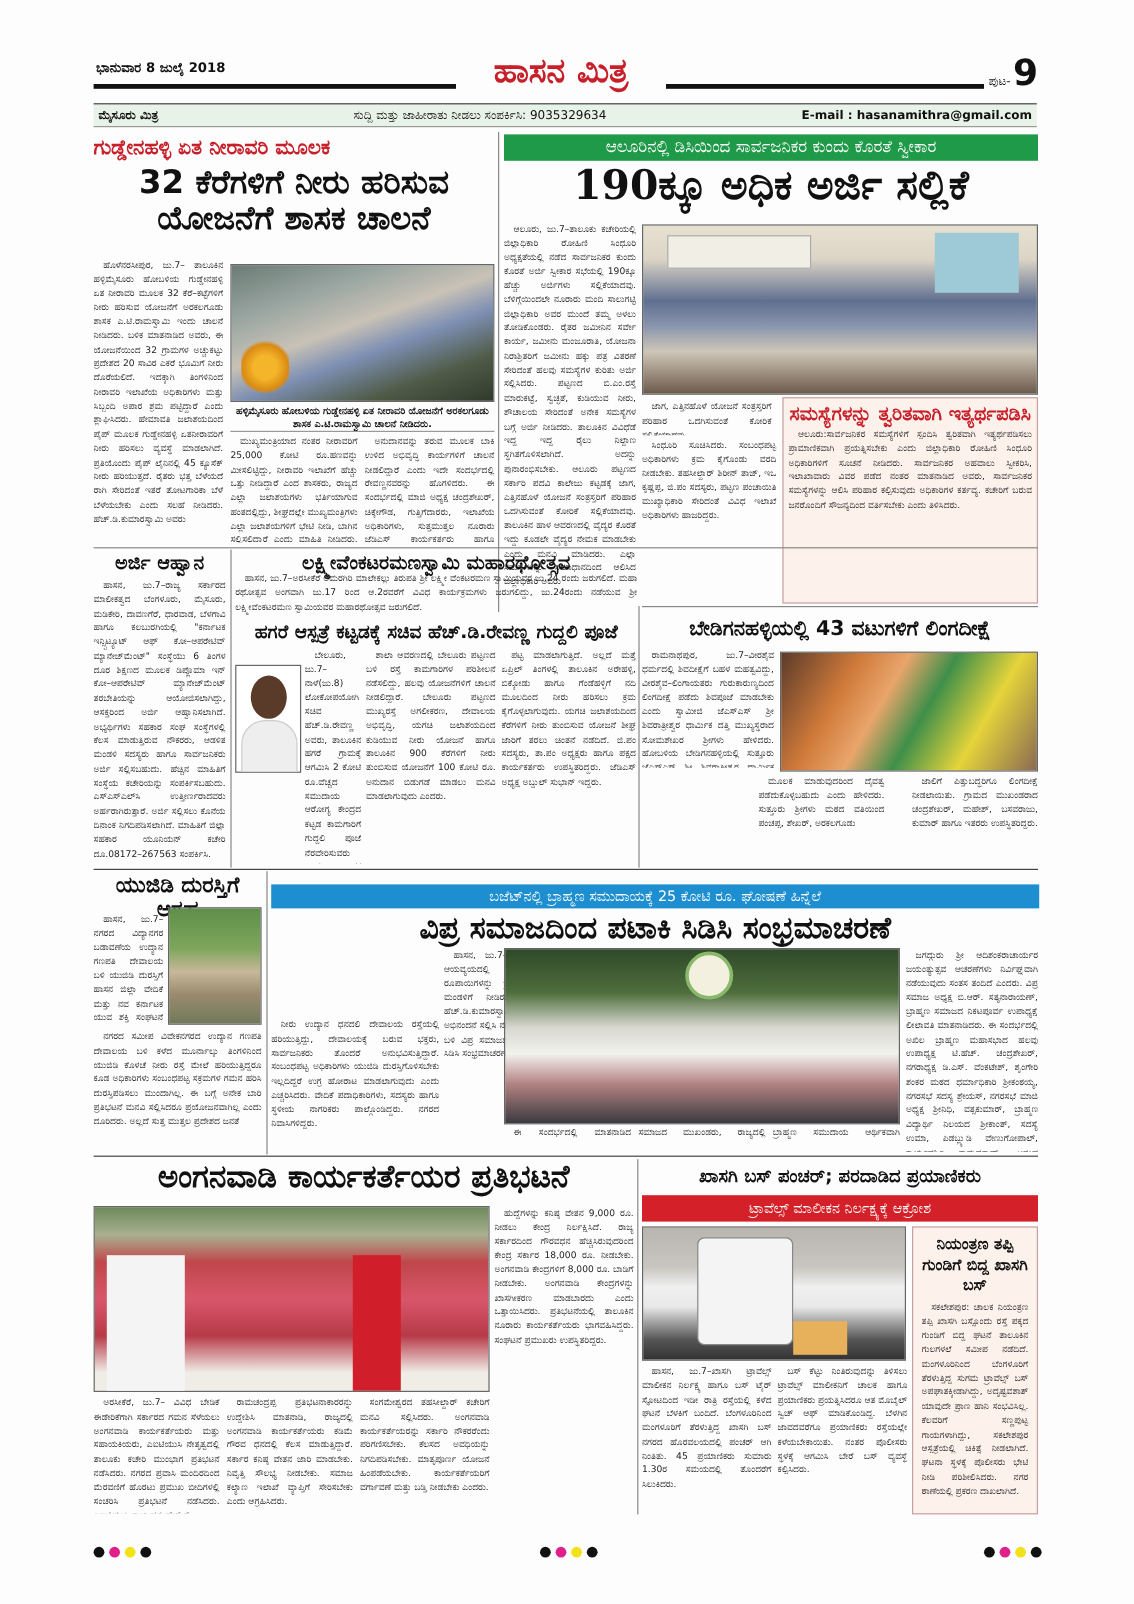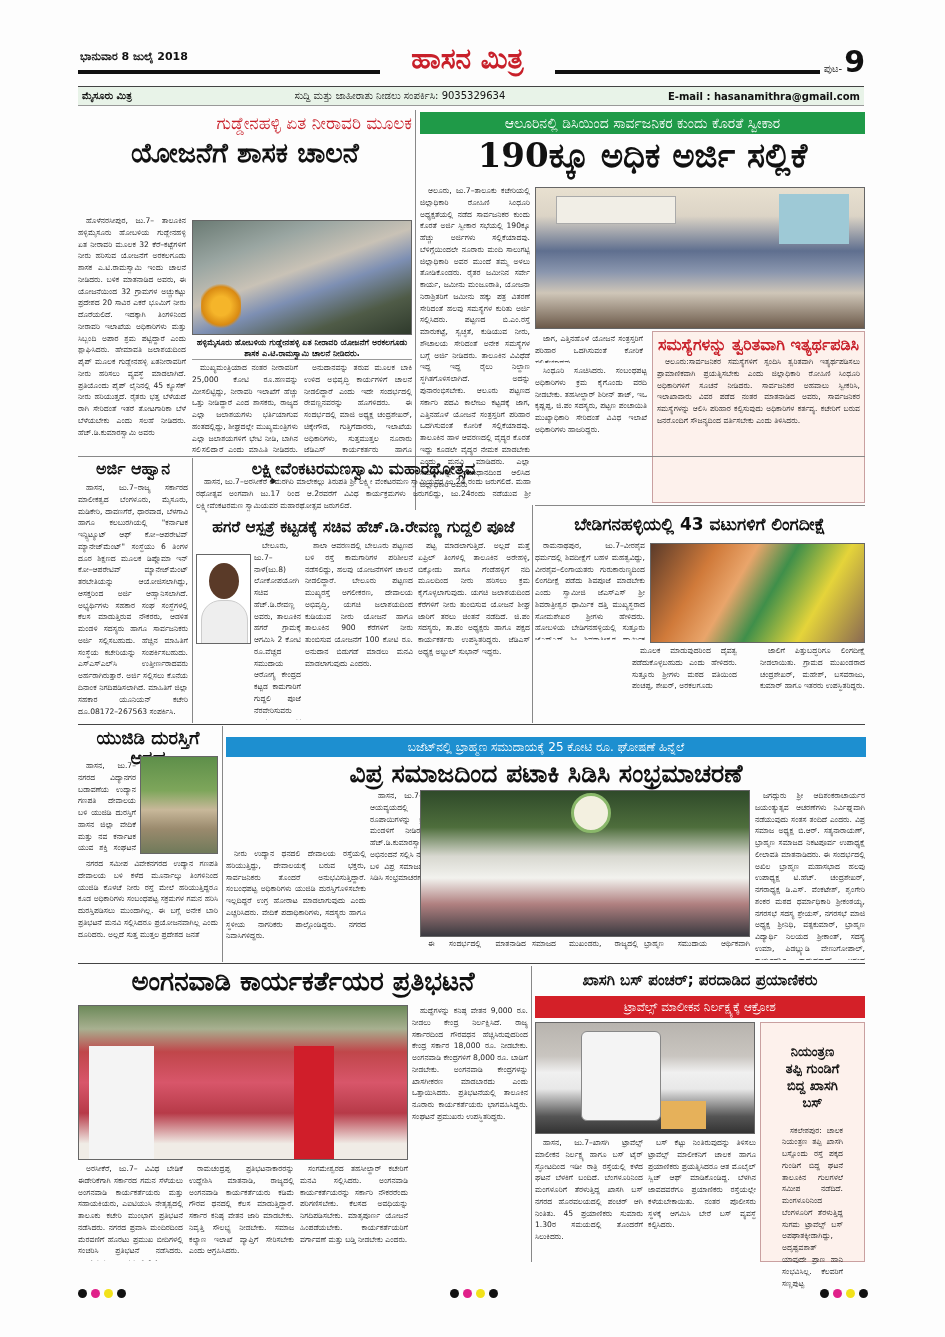--- a/index.html
+++ b/index.html
@@ -5,21 +5,21 @@
 *{box-sizing:border-box;margin:0;padding:0}
 body{width:945px;height:1337px;background:#fdfdfd;position:relative;overflow:hidden;font-family:"DejaVu Sans",sans-serif;color:#111}
 .abs{position:absolute}
 .date{left:80px;top:50px;font-size:11px;font-weight:bold}
 .mast-line{height:4px;background:#111;top:70px}
 .mast-title{left:380px;top:42px;width:175px;text-align:center;font-size:28px;font-weight:bold;color:#c8202a;font-family:"DejaVu Serif",serif;background:#fdfdfd}
 .pageno{right:80px;top:44px;font-size:30px;font-weight:bold}
 .pageno small{font-size:10px;font-weight:normal;margin-right:2px}
 .strip{left:78px;top:86px;width:786px;height:20px;background:#e8f3e8;border-top:1px solid #444;border-bottom:1px solid #999;font-size:10px;display:flex;justify-content:space-between;align-items:center;padding:0 4px}
 .strip b{font-weight:bold}
-.kicker-red{color:#c8202a;font-size:17px;font-weight:normal;text-align:right}
+.kicker-red{color:#c8202a;font-size:17px;font-weight:bold;text-align:left}
 .head{font-weight:bold;text-align:center;line-height:1.12;color:#111}
 .banner{color:#fff;font-size:14px;font-weight:normal;text-align:center;display:flex;align-items:center;justify-content:center}
 .photo{border:1px solid #666;overflow:hidden}
 .cap{font-size:8px;font-weight:bold;text-align:center;line-height:1.4;border-bottom:1px solid #999}
 .body{font-size:7.6px;line-height:1.55;color:#222;text-align:justify;overflow:hidden}
 .body p{text-indent:8px}
 .vrule{width:1px;background:#888}
 .hrule{height:1px;background:#888}
 .boxed{border:1px solid #c9a0a0;background:#fdf1ec}
 .dots{display:flex;gap:4px}
@@ -35,20 +35,21 @@
   <small>ಪುಟ-</small><span>9</span>
 </div>
 <div class="abs strip">
   <b>ಮೈಸೂರು ಮಿತ್ರ</b>
   <span>ಸುದ್ದಿ ಮತ್ತು ಜಾಹೀರಾತು ನೀಡಲು ಸಂಪರ್ಕಿಸಿ: 9035329634</span>
   <b>E-mail : hasanamithra@gmail.com</b>
 </div>
 
 <div class="abs kicker-red" style="left:78px;top:113px;width:334px">ಗುಡ್ಡೇನಹಳ್ಳಿ ಏತ ನೀರಾವರಿ ಮೂಲಕ</div>
 <div class="abs head" style="left:78px;top:138px;width:334px;font-size:27px">
+  <div>32 ಕೆರೆಗಳಿಗೆ ನೀರು ಹರಿಸುವ</div>
   <div>ಯೋಜನೆಗೆ ಶಾಸಕ ಚಾಲನೆ</div>
 </div>
 <div class="abs body" style="left:78px;top:215px;width:108px;height:300px">
     <p>ಹೊಳೆನರಸೀಪುರ, ಜು.7– ತಾಲೂಕಿನ ಹಳ್ಳಿಮೈಸೂರು ಹೋಬಳಿಯ ಗುಡ್ಡೇನಹಳ್ಳಿ ಏತ ನೀರಾವರಿ ಮೂಲಕ 32 ಕೆರೆ–ಕಟ್ಟೆಗಳಿಗೆ ನೀರು ಹರಿಸುವ ಯೋಜನೆಗೆ ಅರಕಲಗೂಡು ಶಾಸಕ ಎ.ಟಿ.ರಾಮಸ್ವಾಮಿ ಇಂದು ಚಾಲನೆ ನೀಡಿದರು. ಬಳಿಕ ಮಾತನಾಡಿದ ಅವರು, ಈ ಯೋಜನೆಯಿಂದ 32 ಗ್ರಾಮಗಳ ಅಚ್ಚುಕಟ್ಟು ಪ್ರದೇಶದ 20 ಸಾವಿರ ಎಕರೆ ಭೂಮಿಗೆ ನೀರು ದೊರೆಯಲಿದೆ. ಇದಕ್ಕಾಗಿ ತಿಂಗಳಿನಿಂದ ನೀರಾವರಿ ಇಲಾಖೆಯ ಅಧಿಕಾರಿಗಳು ಮತ್ತು ಸಿಬ್ಬಂದಿ ಅಪಾರ ಶ್ರಮ ಪಟ್ಟಿದ್ದಾರೆ ಎಂದು ಶ್ಲಾಘಿಸಿದರು. ಹೇಮಾವತಿ ಜಲಾಶಯದಿಂದ ಪೈಪ್ ಮೂಲಕ ಗುಡ್ಡೇನಹಳ್ಳಿ ಏತನೀರಾವರಿಗೆ ನೀರು ಹರಿಸಲು ವ್ಯವಸ್ಥೆ ಮಾಡಲಾಗಿದೆ. ಪ್ರತಿಯೊಂದು ಪೈಪ್ ಲೈನಿನಲ್ಲಿ 45 ಕ್ಯೂಸೆಕ್ ನೀರು ಹರಿಯುತ್ತದೆ. ರೈತರು ಭತ್ತ ಬೆಳೆಯದೆ ರಾಗಿ ಸೇರಿದಂತೆ ಇತರೆ ತೋಟಗಾರಿಕಾ ಬೆಳೆ ಬೆಳೆಯಬೇಕು ಎಂದು ಸಲಹೆ ನೀಡಿದರು. ಹೆಚ್.ಡಿ.ಕುಮಾರಸ್ವಾಮಿ ಅವರು</p>
   </div>
 <div class="abs photo" style="left:192px;top:220px;width:220px;height:115px;background:linear-gradient(160deg,#6b7b74 0%,#9aa6a2 25%,#c9c2b6 45%,#7d8fb3 60%,#4f5b47 80%,#2f3a2c 100%)">
   <div style="position:absolute;left:8px;top:60px;width:40px;height:50px;background:radial-gradient(circle,#f5b52a 30%,#d98a13 60%,transparent 70%)"></div>
 </div>
 <div class="abs cap" style="left:192px;top:337px;width:220px">ಹಳ್ಳಿಮೈಸೂರು ಹೋಬಳಿಯ ಗುಡ್ಡೇನಹಳ್ಳಿ ಏತ ನೀರಾವರಿ ಯೋಜನೆಗೆ ಅರಕಲಗೂಡು ಶಾಸಕ ಎ.ಟಿ.ರಾಮಸ್ವಾಮಿ ಚಾಲನೆ ನೀಡಿದರು.</div>
 <div class="abs body" style="left:192px;top:362px;width:106px;height:90px">
@@ -179,23 +180,23 @@
 <div class="abs photo" style="left:535px;top:1022px;width:220px;height:112px;background:linear-gradient(180deg,#b8b4ae 0%,#c9c5c0 30%,#f0f0f0 45%,#e8e8e8 60%,#555 85%,#333 100%)">
   <div style="position:absolute;left:45px;top:8px;width:80px;height:90px;border-radius:6px;background:#f4f4f4;border:1px solid #888"></div>
   <div style="position:absolute;left:125px;top:78px;width:45px;height:28px;background:#e6b15a"></div>
 </div>
 <div class="abs body" style="left:535px;top:1137px;width:108px;height:125px">
     <p>ಹಾಸನ, ಜು.7–ಖಾಸಗಿ ಟ್ರಾವೆಲ್ಸ್ ಮಾಲೀಕನ ನಿರ್ಲಕ್ಷ್ಯ ಹಾಗೂ ಬಸ್ ಟೈರ್ ಸ್ಫೋಟದಿಂದ ಇಡೀ ರಾತ್ರಿ ರಸ್ತೆಯಲ್ಲಿ ಕಳೆದ ಘಟನೆ ಬೆಳಕಿಗೆ ಬಂದಿದೆ. ಬೆಂಗಳೂರಿನಿಂದ ಮಂಗಳೂರಿಗೆ ತೆರಳುತ್ತಿದ್ದ ಖಾಸಗಿ ಬಸ್ ನಗರದ ಹೊರವಲಯದಲ್ಲಿ ಪಂಚರ್ ಆಗಿ ನಿಂತಿತು. 45 ಪ್ರಯಾಣಿಕರು ಸುಮಾರು 1.30ರ ಸಮಯದಲ್ಲಿ ತೊಂದರೆಗೆ ಸಿಲುಕಿದರು.</p>
   </div>
 <div class="abs body" style="left:648px;top:1137px;width:108px;height:125px">
     <p>ಬಸ್ ಕೆಟ್ಟು ನಿಂತಿರುವುದನ್ನು ತಿಳಿಸಲು ಟ್ರಾವೆಲ್ಸ್ ಮಾಲೀಕನಿಗೆ ಚಾಲಕ ಹಾಗೂ ಪ್ರಯಾಣಿಕರು ಪ್ರಯತ್ನಿಸಿದರೂ ಆತ ಮೊಬೈಲ್ ಸ್ವಿಚ್ ಆಫ್ ಮಾಡಿಕೊಂಡಿದ್ದ. ಬೆಳಗಿನ ಜಾವದವರೆಗೂ ಪ್ರಯಾಣಿಕರು ರಸ್ತೆಯಲ್ಲೇ ಕಳೆಯಬೇಕಾಯಿತು. ನಂತರ ಪೊಲೀಸರು ಸ್ಥಳಕ್ಕೆ ಆಗಮಿಸಿ ಬೇರೆ ಬಸ್ ವ್ಯವಸ್ಥೆ ಕಲ್ಪಿಸಿದರು.</p>
   </div>
-<div class="abs boxed" style="left:760px;top:1022px;width:105px;height:240px;padding:21px">
+<div class="abs boxed" style="left:760px;top:1022px;width:105px;height:240px;padding:7px">
   <div class="head" style="font-size:13px;line-height:1.3">ನಿಯಂತ್ರಣ ತಪ್ಪಿ ಗುಂಡಿಗೆ ಬಿದ್ದ ಖಾಸಗಿ ಬಸ್</div>
-  <div class="body" style="height:165px;margin-top:13px">
+  <div class="body" style="height:165px;margin-top:3px">
       <p>ಸಕಲೇಶಪುರ: ಚಾಲಕ ನಿಯಂತ್ರಣ ತಪ್ಪಿ ಖಾಸಗಿ ಬಸ್ಸೊಂದು ರಸ್ತೆ ಪಕ್ಕದ ಗುಂಡಿಗೆ ಬಿದ್ದ ಘಟನೆ ತಾಲೂಕಿನ ಗುಲಗಳಲೆ ಸಮೀಪ ನಡೆದಿದೆ. ಮಂಗಳೂರಿನಿಂದ ಬೆಂಗಳೂರಿಗೆ ತೆರಳುತ್ತಿದ್ದ ಸುಗಮ ಟ್ರಾವೆಲ್ಸ್ ಬಸ್ ಅಪಘಾತಕ್ಕೀಡಾಗಿದ್ದು, ಅದೃಷ್ಟವಶಾತ್ ಯಾವುದೇ ಪ್ರಾಣ ಹಾನಿ ಸಂಭವಿಸಿಲ್ಲ. ಕೆಲವರಿಗೆ ಸಣ್ಣಪುಟ್ಟ ಗಾಯಗಳಾಗಿದ್ದು, ಸಕಲೇಶಪುರ ಆಸ್ಪತ್ರೆಯಲ್ಲಿ ಚಿಕಿತ್ಸೆ ನೀಡಲಾಗಿದೆ. ಘಟನಾ ಸ್ಥಳಕ್ಕೆ ಪೊಲೀಸರು ಭೇಟಿ ನೀಡಿ ಪರಿಶೀಲಿಸಿದರು. ನಗರ ಠಾಣೆಯಲ್ಲಿ ಪ್ರಕರಣ ದಾಖಲಾಗಿದೆ.</p>
     </div>
 </div>
 
 <div class="abs dots" style="left:78px;top:1289px">
   <span style="background:#111"></span>
     <span style="background:#e0208a"></span>
     <span style="background:#f2e21a"></span>
     <span style="background:#111"></span>
 </div>

